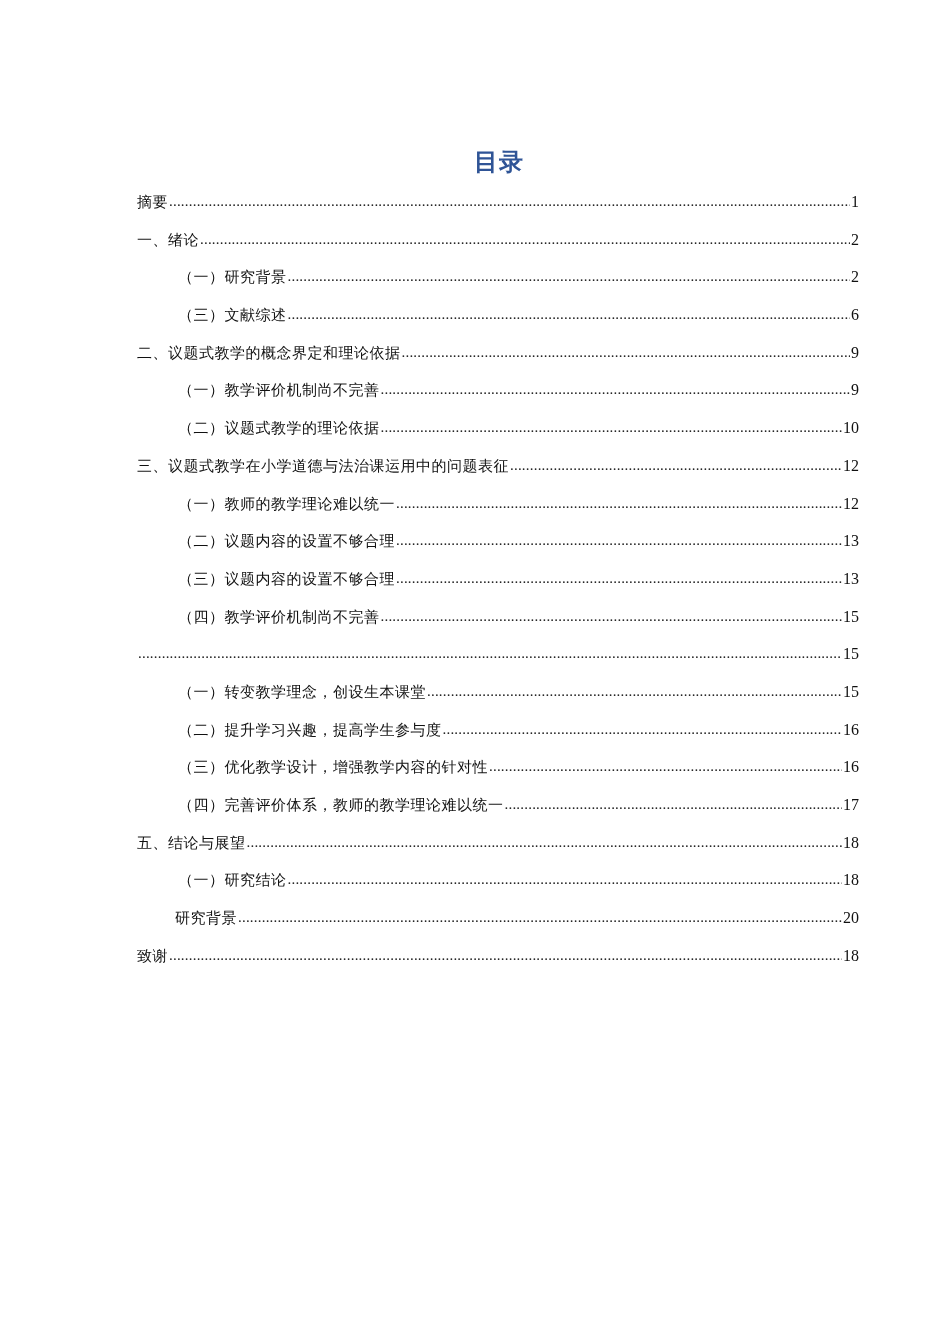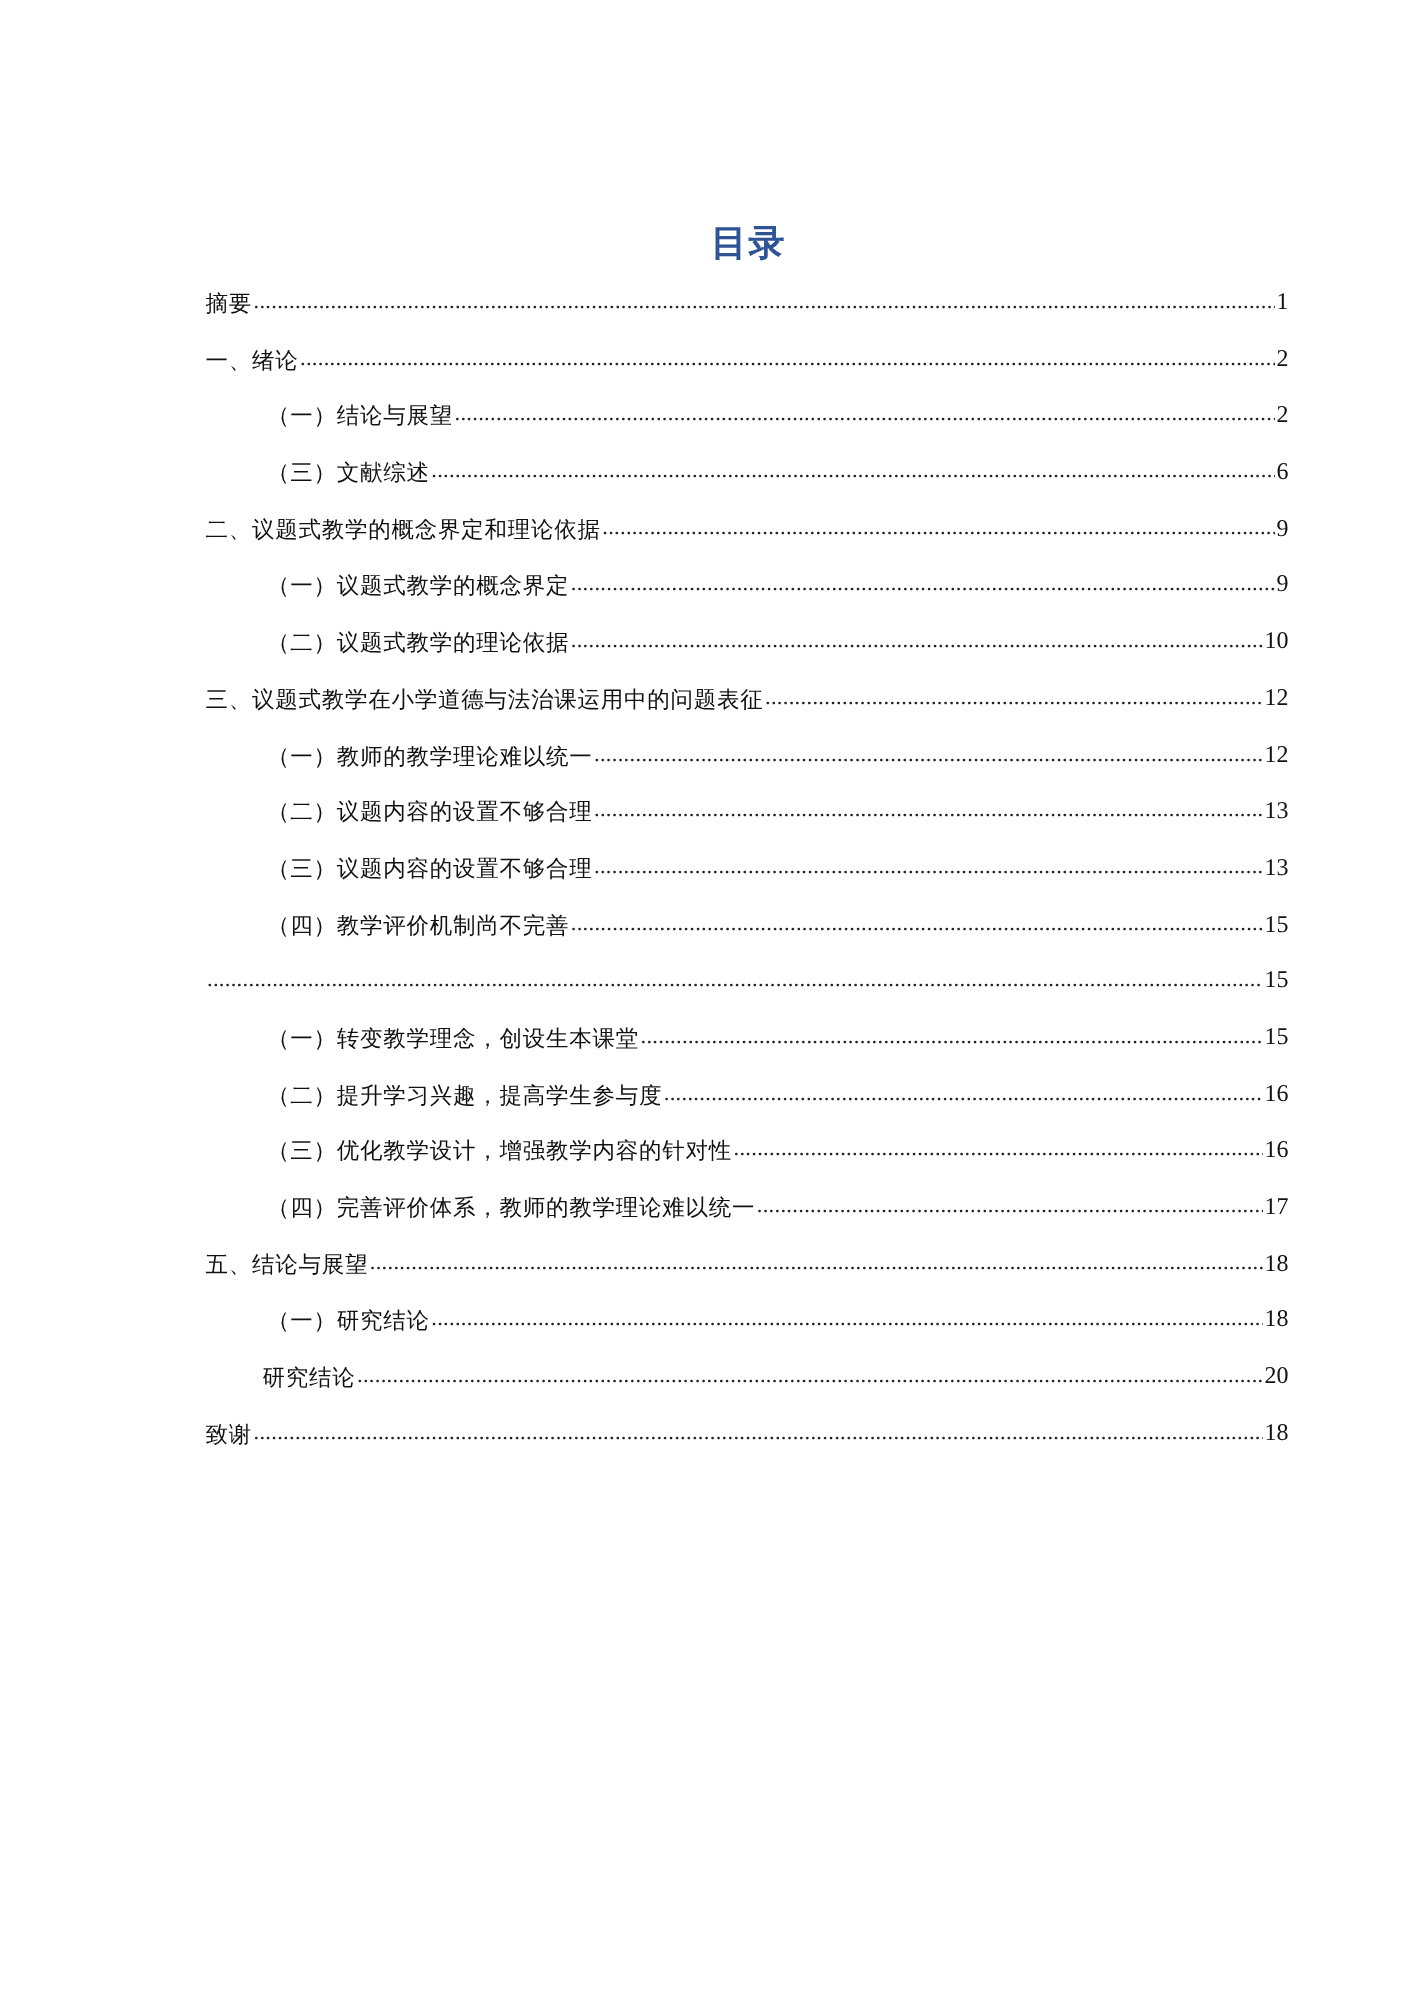--- a/index.html
+++ b/index.html
@@ -39,36 +39,36 @@
       <span class="label">摘要</span>
       <span class="dots"></span>
       <span class="page">1</span>
     </div>
   <div class="row">
       <span class="label">一、绪论</span>
       <span class="dots"></span>
       <span class="page">2</span>
     </div>
   <div class="row l2">
-      <span class="label">（一）结论与展望</span>
+      <span class="label">（一）研究背景</span>
       <span class="dots"></span>
       <span class="page">2</span>
     </div>
   <div class="row l2">
       <span class="label">（三）文献综述</span>
       <span class="dots"></span>
       <span class="page">6</span>
     </div>
   <div class="row">
       <span class="label">二、议题式教学的概念界定和理论依据</span>
       <span class="dots"></span>
       <span class="page">9</span>
     </div>
   <div class="row l2">
-      <span class="label">（一）议题式教学的概念界定</span>
+      <span class="label">（一）教学评价机制尚不完善</span>
       <span class="dots"></span>
       <span class="page">9</span>
     </div>
   <div class="row l2">
       <span class="label">（二）议题式教学的理论依据</span>
       <span class="dots"></span>
       <span class="page">10</span>
     </div>
   <div class="row">
       <span class="label">三、议题式教学在小学道德与法治课运用中的问题表征</span>
@@ -123,21 +123,21 @@
       <span class="label">五、结论与展望</span>
       <span class="dots"></span>
       <span class="page">18</span>
     </div>
   <div class="row l2">
       <span class="label">（一）研究结论</span>
       <span class="dots"></span>
       <span class="page">18</span>
     </div>
   <div class="row l2b">
-      <span class="label">研究结论</span>
+      <span class="label">研究背景</span>
       <span class="dots"></span>
       <span class="page">20</span>
     </div>
   <div class="row">
       <span class="label">致谢</span>
       <span class="dots"></span>
       <span class="page">18</span>
     </div>
 </div>
 

